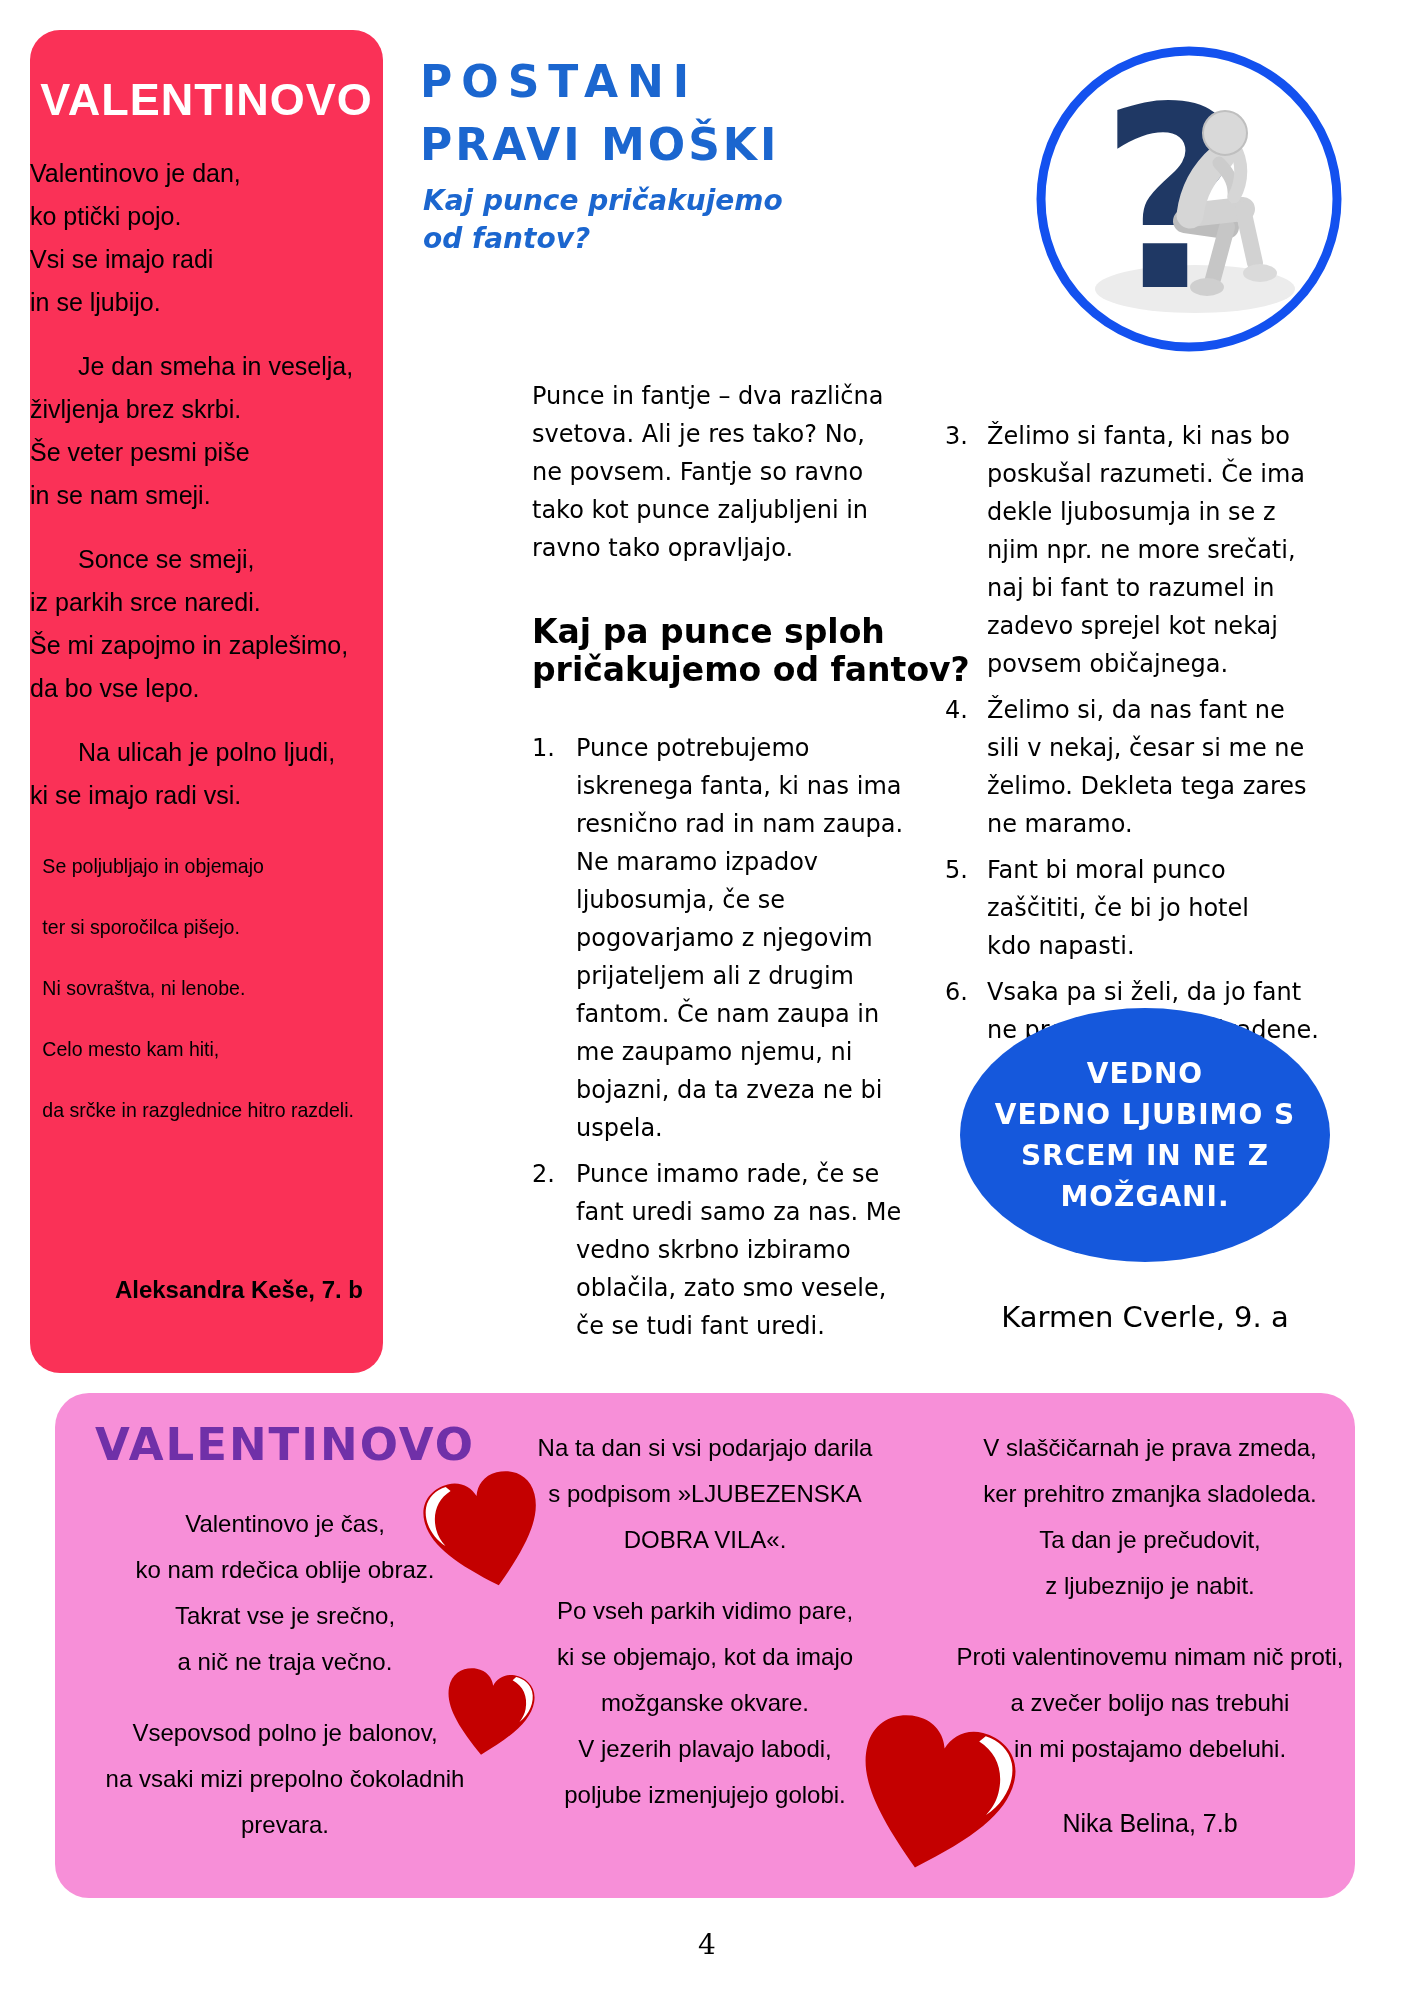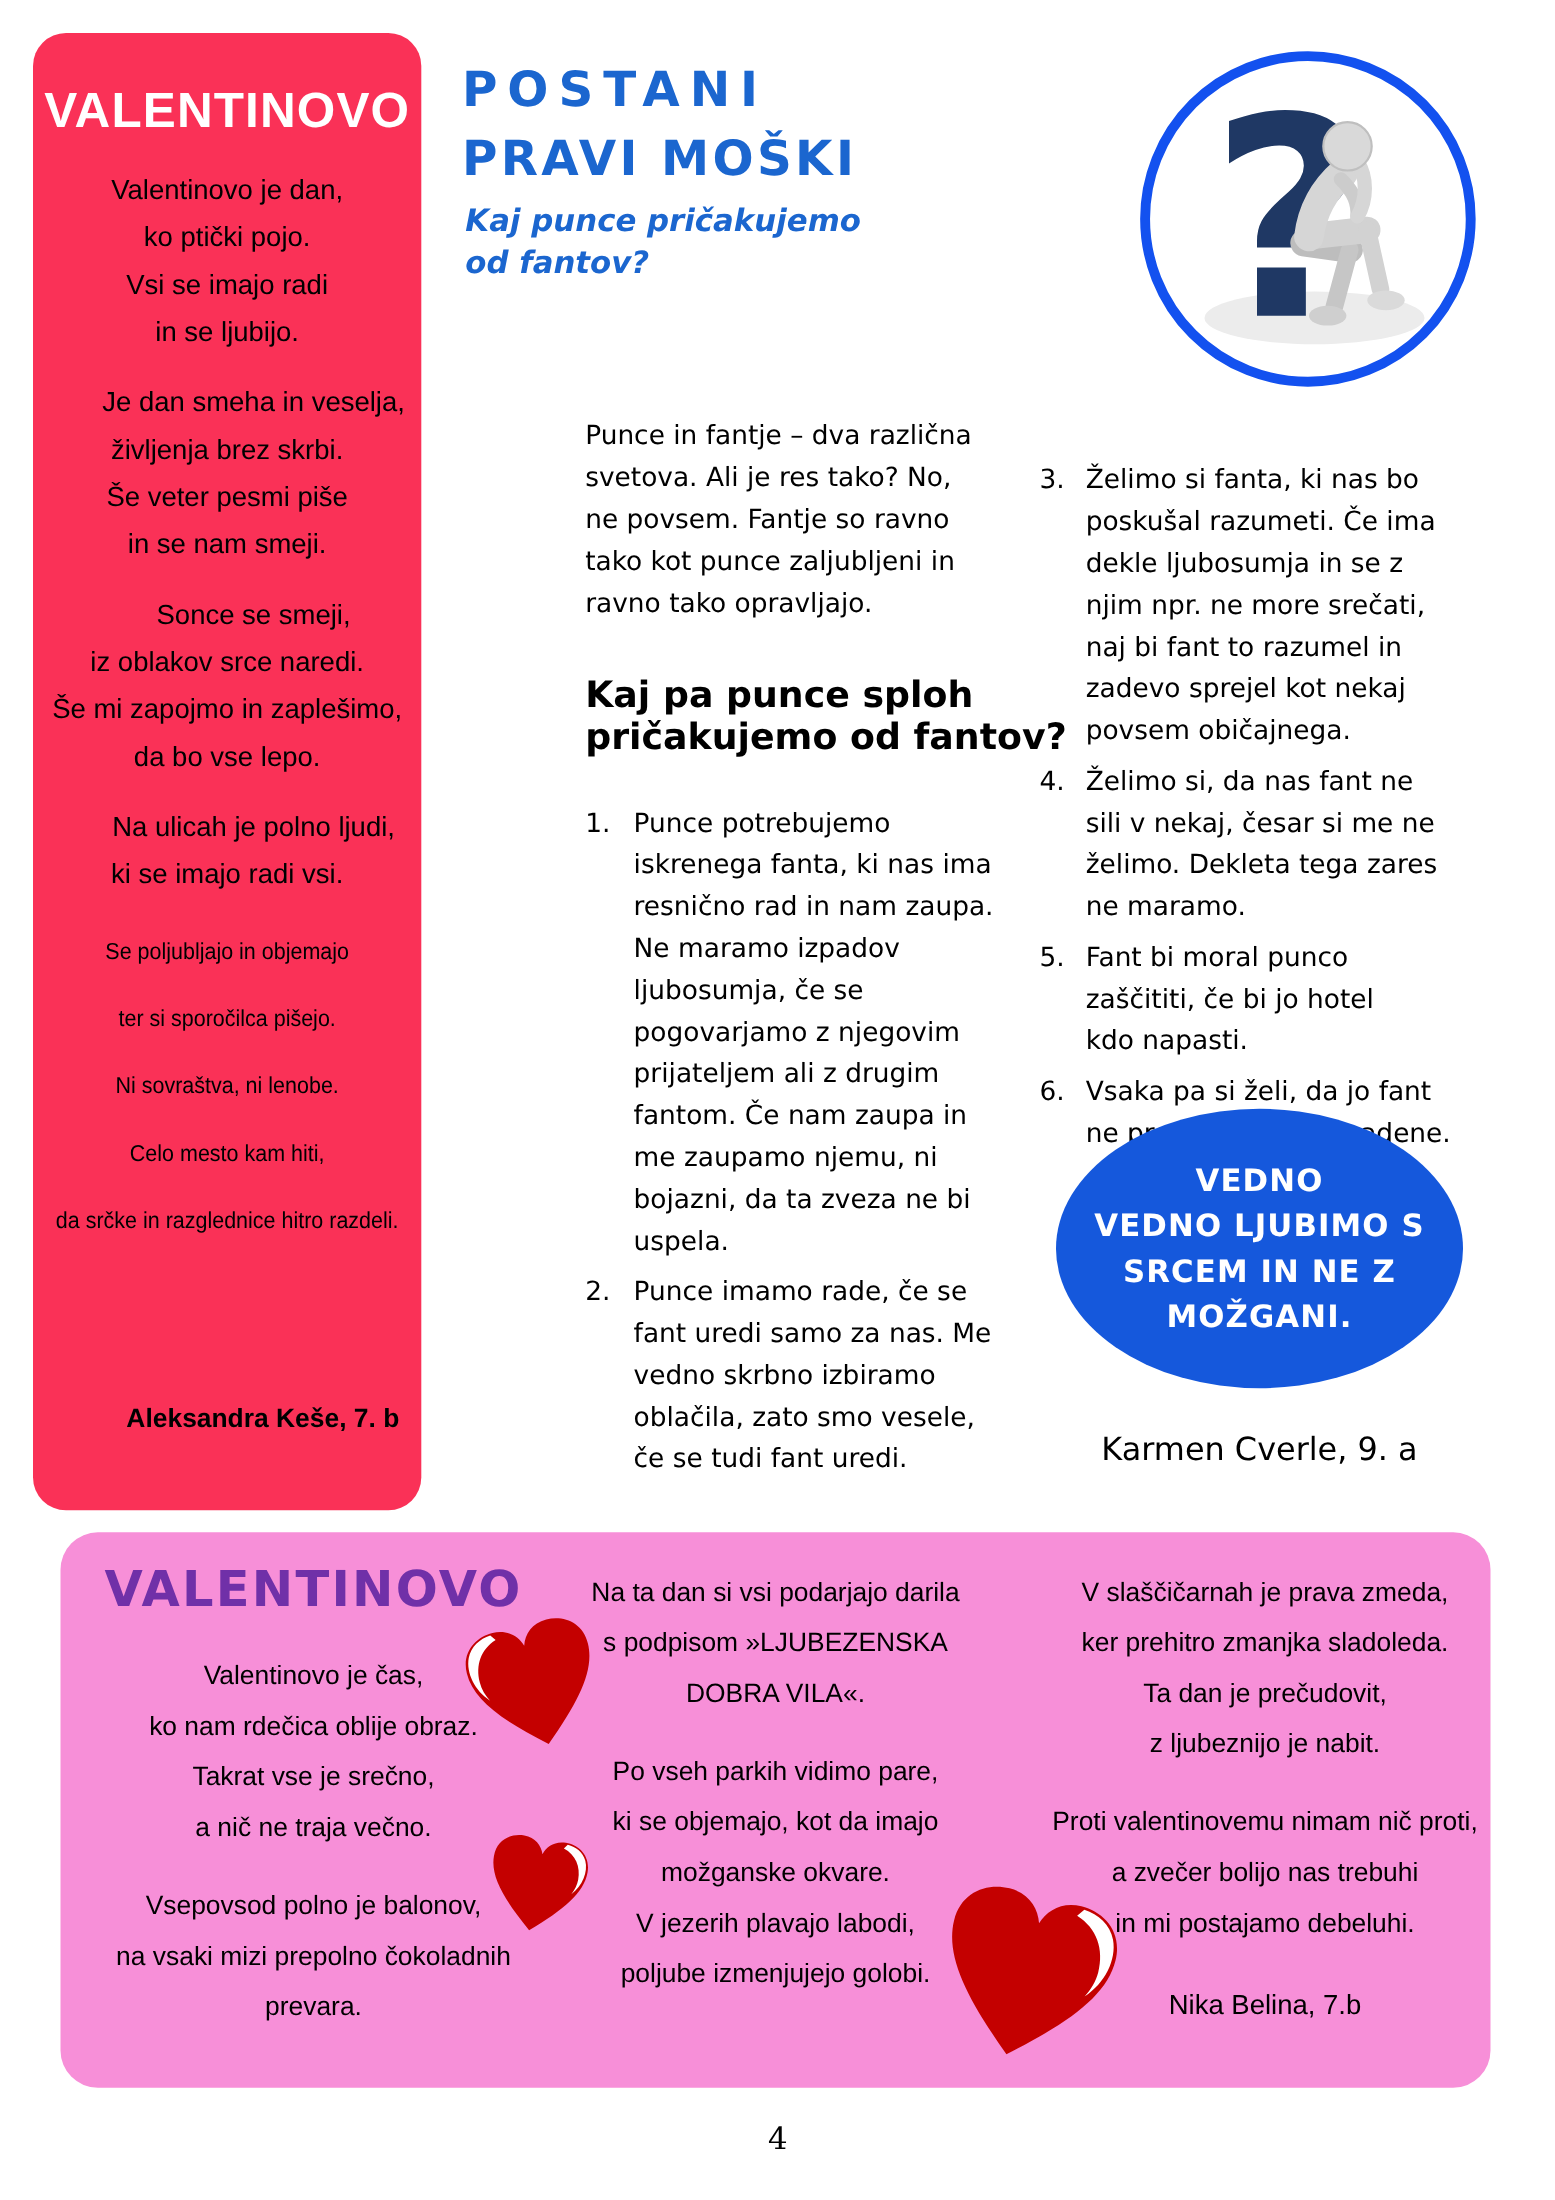--- a/index.html
+++ b/index.html
@@ -10,21 +10,21 @@
   *{margin:0;padding:0;box-sizing:border-box;}
   html,body{width:1414px;height:2000px;background:#ffffff;overflow:hidden;
     font-family:"Liberation Sans",sans-serif;color:var(--text);}
   .abs{position:absolute;}
 
   
   .red-card{left:30px;top:30px;width:353px;height:1343px;background:var(--red-card);
     border-radius:30px;}
   .red-title{margin-top:44px;text-align:center;color:#ffffff;font-weight:900;
     font-size:45px;letter-spacing:1px;font-family:"Liberation Sans",sans-serif;}
-  .red-poem{margin-top:26px;text-align:center;}
+  .red-poem{margin-top:26px;}
   .rline{font-size:25px;line-height:43px;white-space:nowrap;}
   .rline.gap{margin-top:21px;padding-left:48px;}
   .rline.alt{font-size:21px;line-height:24px;font-weight:500;transform:scaleX(.93);}
   .rline.sp{margin-top:37px;}
   .red-sig{right:20px;top:1246px;font-size:24px;font-weight:600;}
 
   
   .art-title{left:420px;top:56px;width:392px;text-align:left;color:var(--chalk-blue);
     font-family:"DejaVu Sans",sans-serif;font-weight:bold;}
   .art-title .t1{font-size:44px;letter-spacing:9px;}
@@ -96,21 +96,21 @@
   <div class="red-poem">
       <div class="rline">Valentinovo je dan,</div>
       <div class="rline">ko ptički pojo.</div>
       <div class="rline">Vsi se imajo radi</div>
       <div class="rline">in se ljubijo.</div>
       <div class="rline gap">Je dan smeha in veselja,</div>
       <div class="rline">življenja brez skrbi.</div>
       <div class="rline">Še veter pesmi piše</div>
       <div class="rline">in se nam smeji.</div>
       <div class="rline gap">Sonce se smeji,</div>
-      <div class="rline">iz oblakov srce naredi.</div>
+      <div class="rline">iz parkih srce naredi.</div>
       <div class="rline">Še mi zapojmo in zaplešimo,</div>
       <div class="rline">da bo vse lepo.</div>
       <div class="rline gap">Na ulicah je polno ljudi,</div>
       <div class="rline">ki se imajo radi vsi.</div>
       <div class="rline alt sp">Se poljubljajo in objemajo</div>
       <div class="rline alt sp">ter si sporočilca pišejo.</div>
       <div class="rline alt sp">Ni sovraštva, ni lenobe.</div>
       <div class="rline alt sp">Celo mesto kam hiti,</div>
       <div class="rline alt sp">da srčke in razglednice hitro razdeli.</div>
     </div>

